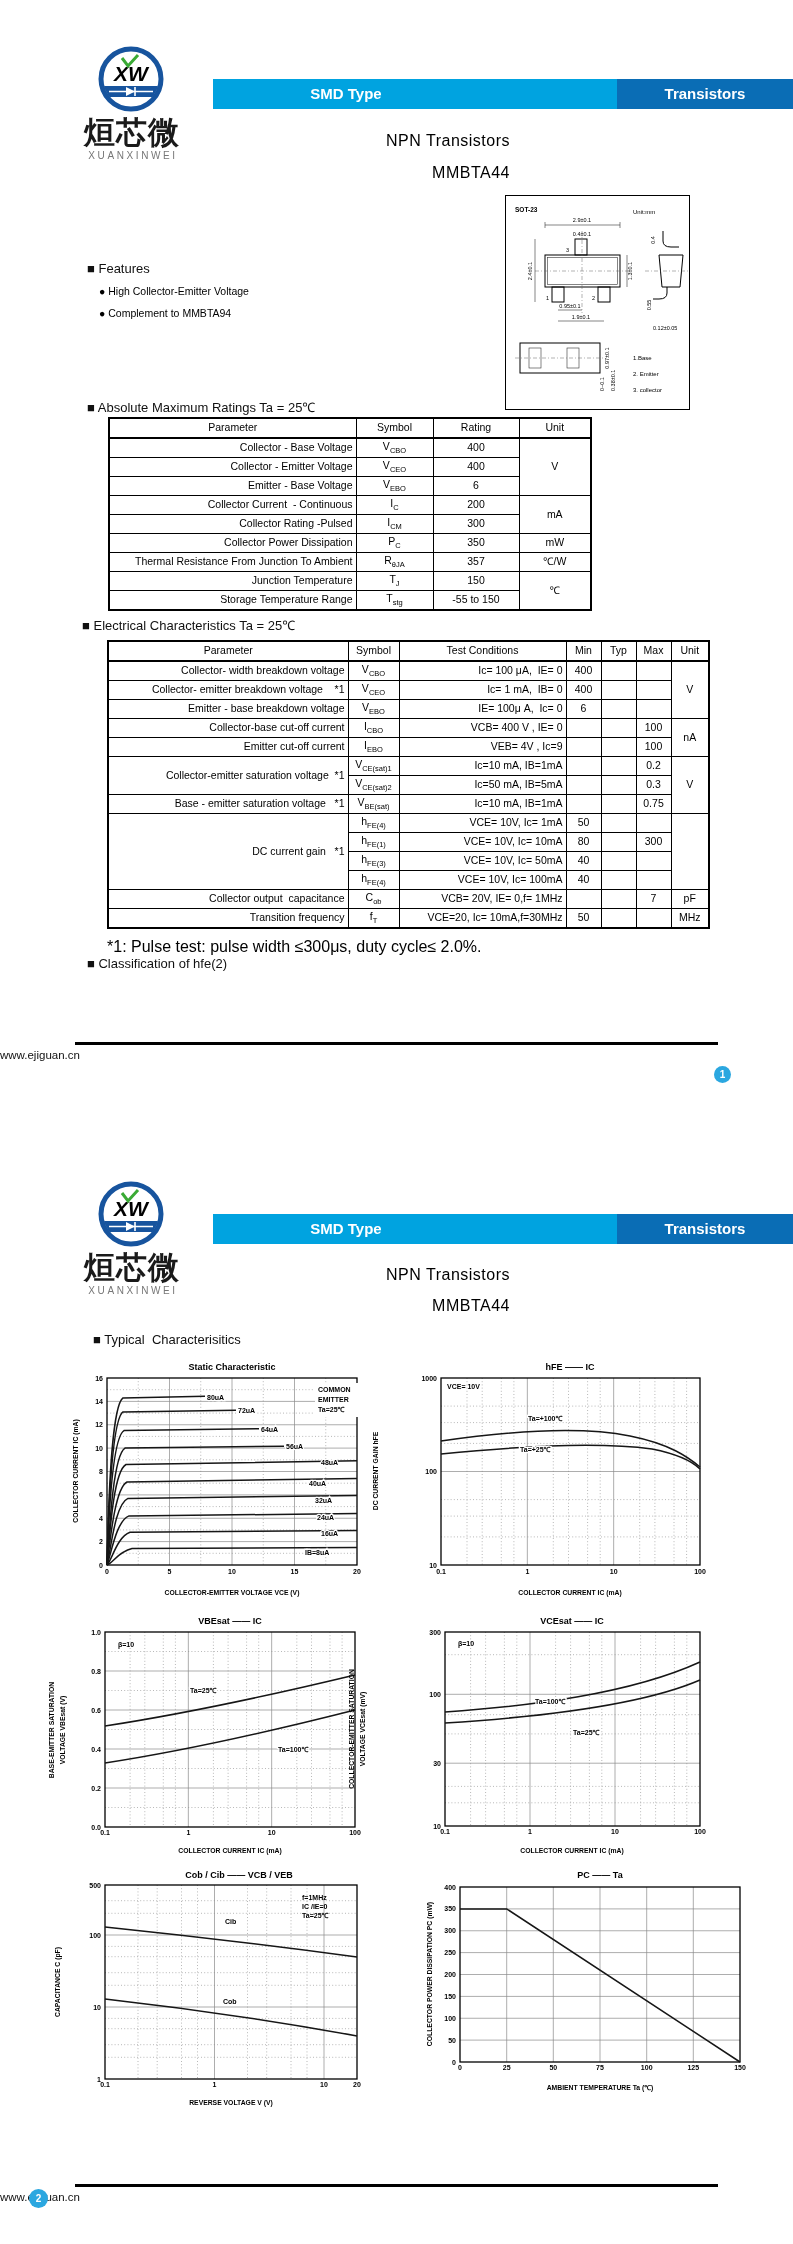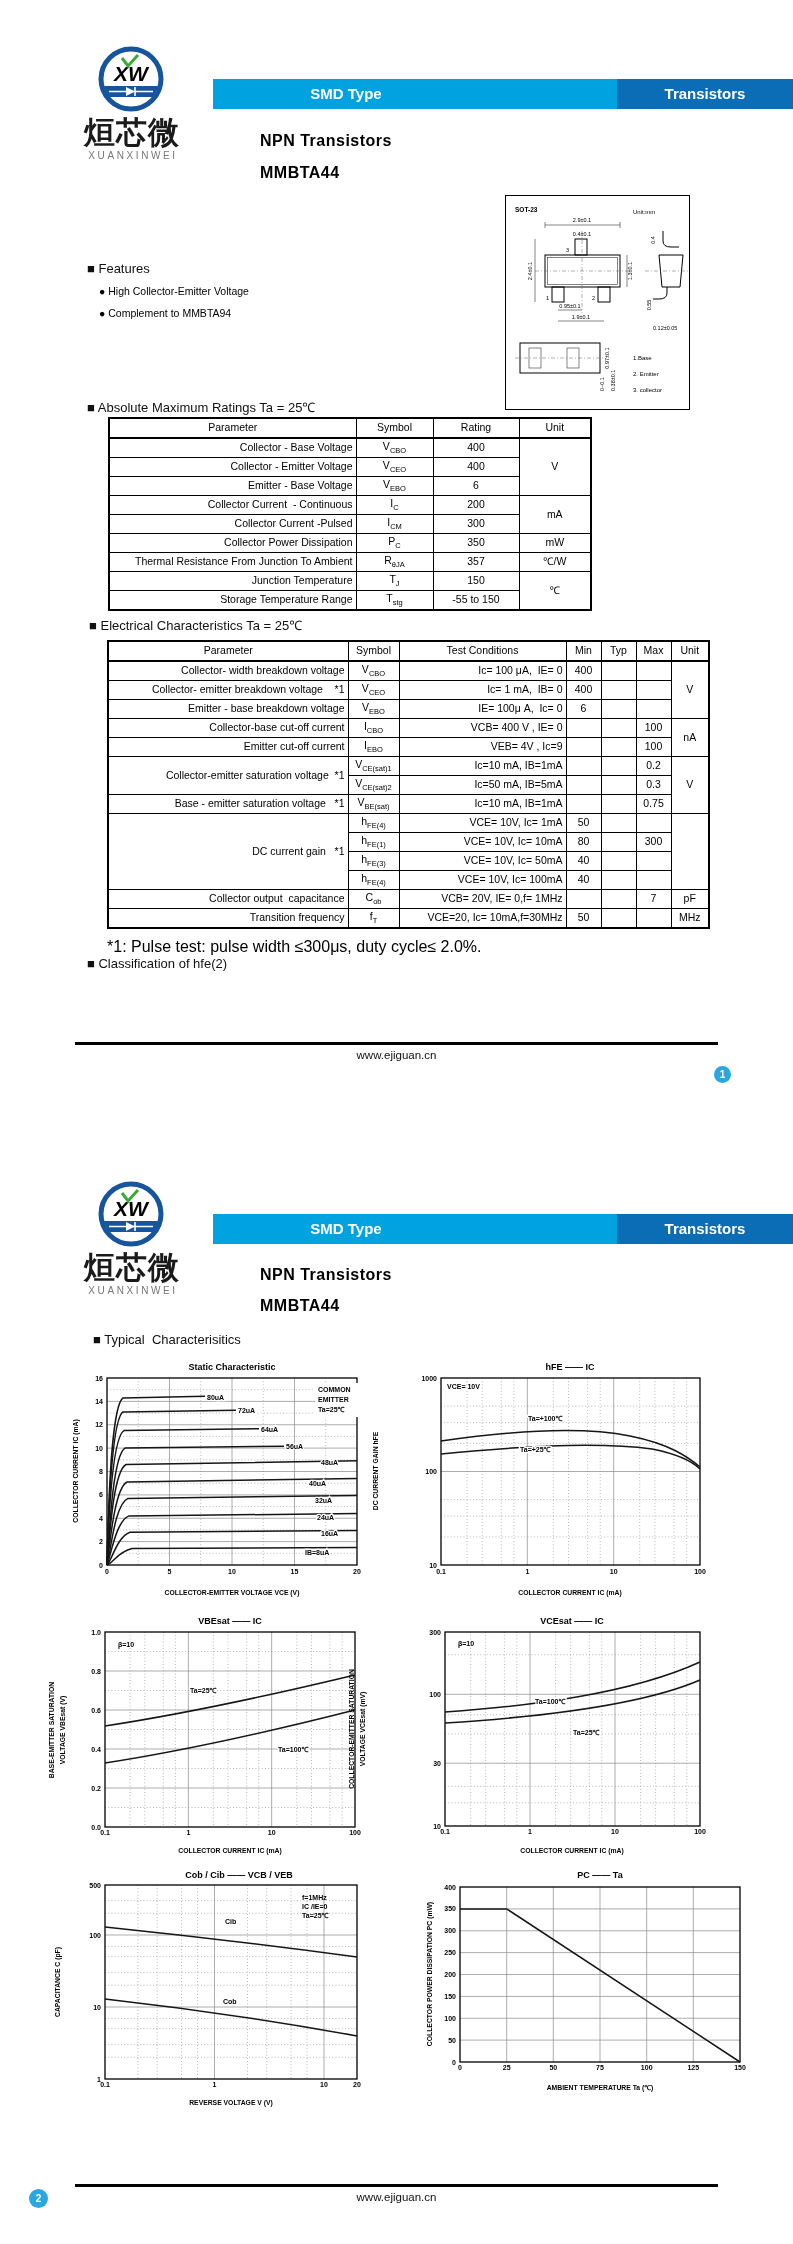--- a/index.html
+++ b/index.html
@@ -9,24 +9,24 @@
   .feat{font-size:10.5px;white-space:pre}
   .note{font-size:16px}
   .t{border-collapse:collapse;table-layout:fixed;font-size:10.5px;border:2px solid #000}
   .t td,.t th{border:1px solid #000;padding:0 3px;height:18px;text-align:center;font-weight:normal;overflow:hidden;white-space:pre;line-height:1.1}
   .t th{border-bottom:2px solid #000}
   .t .l{text-align:right}
   sub{font-size:7.5px}
   .bar-cyan{background:#00a3e0}
   .bar-blue{background:#0a6db5}
   .bartxt{color:#fff;font-size:15px;font-weight:bold;text-align:center}
-  .doctitle{font-size:16px;font-weight:bold;text-align:left;letter-spacing:.5px}
+  .doctitle{font-size:16px;font-weight:normal;text-align:right;letter-spacing:.5px}
   .cjk{font-size:31px;font-weight:bold;text-align:center;letter-spacing:1px;color:#1a1a1a}
   .latin{font-size:10px;text-align:center;letter-spacing:2.6px;color:#777}
-  .url{font-size:11.5px;text-align:center;width:793px;color:#111}
+  .url{font-size:11.5px;width:793px;color:#111}
   .fline{background:#000;height:3px}
   .pgc{border-radius:50%;background:#2ba7e0;color:#fff;text-align:center;font-size:10px;font-weight:bold}
   svg text{font-family:"Liberation Sans",sans-serif;fill:#000}
   .tk{font-size:7px;font-weight:bold}
   .tke{text-anchor:end}
   .tkm{text-anchor:middle}
   .al{font-size:6.8px;font-weight:bold;text-anchor:middle}
   .ct{font-size:9px;font-weight:bold;text-anchor:middle}
   .ann{font-size:7px;font-weight:bold}
   .clab{font-size:7px;font-weight:bold;paint-order:stroke;stroke:#fff;stroke-width:2.5px}
@@ -165,21 +165,21 @@
           <td><span>V</span><sub>EBO</sub></td>
           <td>6</td>
         </tr>
     <tr>
           <td class="l">Collector Current  - Continuous</td>
           <td><span>I</span><sub>C</sub></td>
           <td>200</td>
           <td rowspan="2">mA</td>
         </tr>
     <tr>
-          <td class="l">Collector Current -Pulsed</td>
+          <td class="l">Collector Rating -Pulsed</td>
           <td><span>I</span><sub>CM</sub></td>
           <td>300</td>
         </tr>
     <tr>
           <td class="l">Collector Power Dissipation</td>
           <td><span>P</span><sub>C</sub></td>
           <td>350</td>
           <td>mW</td>
         </tr>
     <tr>
@@ -195,21 +195,21 @@
           <td rowspan="2">℃</td>
         </tr>
     <tr>
           <td class="l">Storage Temperature Range</td>
           <td><span>T</span><sub>stg</sub></td>
           <td>-55 to 150</td>
         </tr>
   </tbody>
     </table>
 
-  <div class="a hd" style="left:89px;top:616px">■ Electrical Characteristics Ta = 25℃</div>
+  <div class="a hd" style="left:82px;top:616px">■ Electrical Characteristics Ta = 25℃</div>
   <table class="t a" style="left:107px;top:640px;width:601px">
     <colgroup>
         <col style="width:240px">
         <col style="width:51px">
         <col style="width:167px">
         <col style="width:35px">
         <col style="width:35px">
         <col style="width:35px">
         <col style="width:38px">
       </colgroup>

